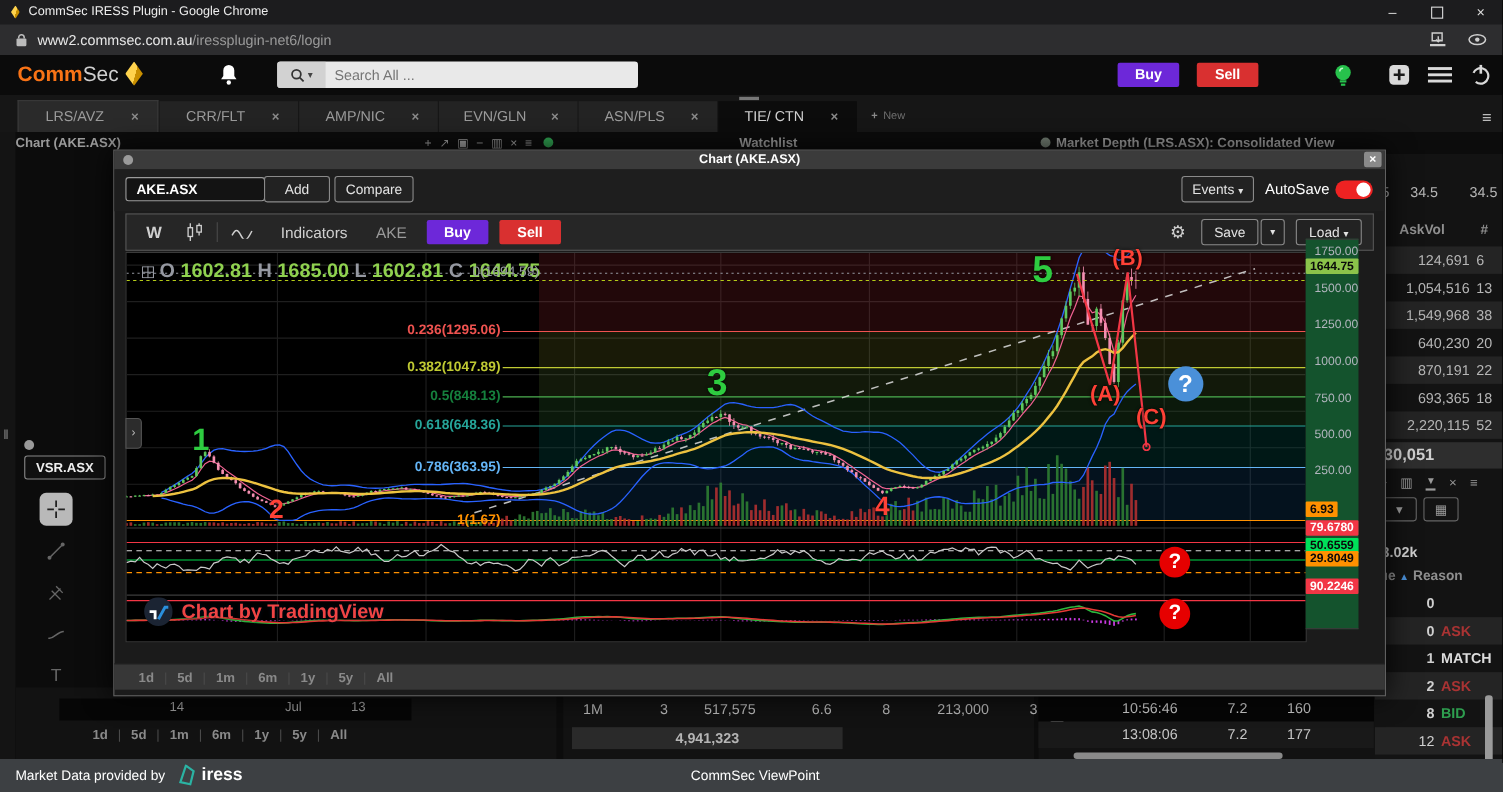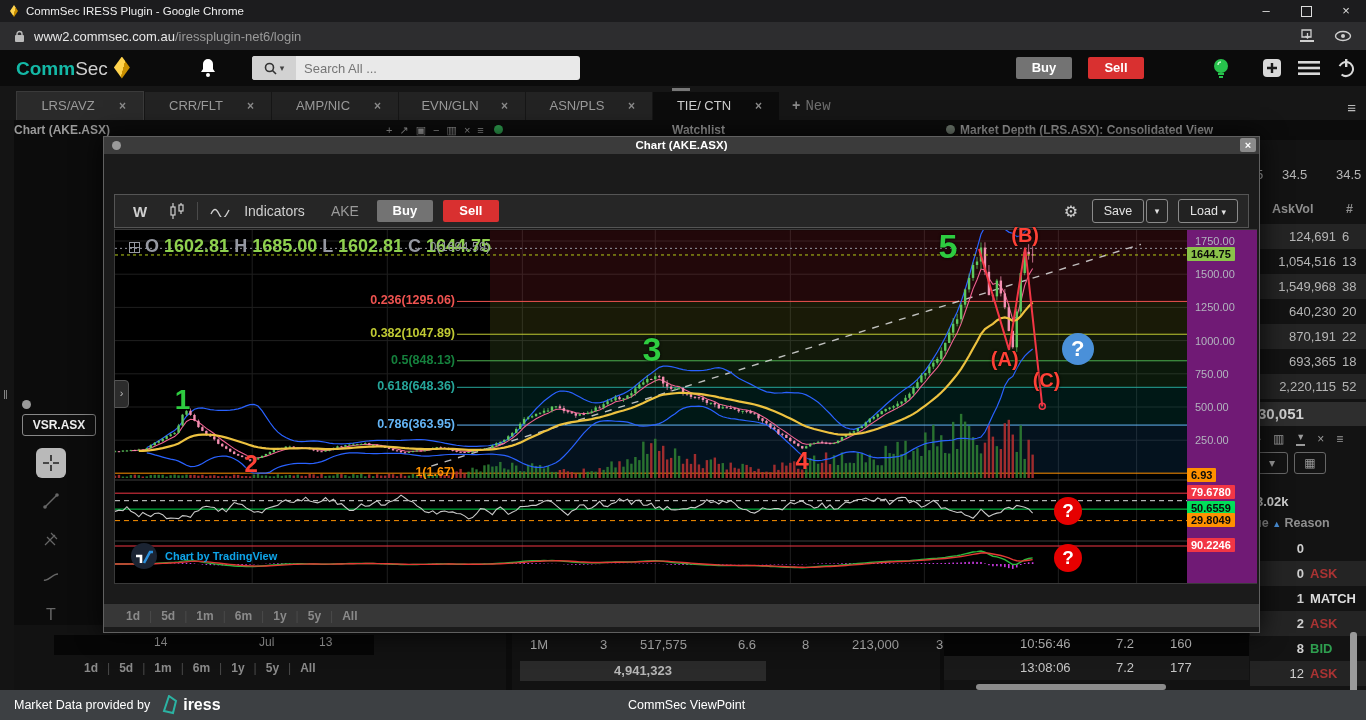--- a/index.html
+++ b/index.html
@@ -14,36 +14,36 @@
   .wc span{width:40px;text-align:center;color:#ddd;font-size:13px;line-height:22px;cursor:default;}
   .restore{display:inline-block;}
   .restore i{display:block;width:9px;height:9px;border:1px solid #ddd;margin:6px auto;}
   .urlbar{position:absolute;left:0;top:22px;width:1366px;height:28px;background:#2d2d2f;display:flex;align-items:center;border-bottom:1px solid #000;}
   .urlbar .dom{color:#e8e8e8;font-size:13px;}
   .urlbar .path{color:#9a9a9a;font-size:13px;}
   .uicons{margin-left:auto;display:flex;gap:18px;margin-right:14px;}
   
   .appbar{position:absolute;left:0;top:50px;width:1366px;height:36px;background:#0b0b0b;display:flex;align-items:center;}
   .brand{font-size:19px;margin-left:16px;letter-spacing:0;}
-  .brand b{color:#14b8a6;} .brand span{color:#cfcfcf;font-weight:400;}
+  .brand b{color:#f97316;} .brand span{color:#cfcfcf;font-weight:400;}
   .brand .dia{width:16px;height:22px;display:inline-block;vertical-align:-4px;margin:0 0 0 6px;}
   .search{position:absolute;left:252px;top:6px;width:328px;height:24px;background:#e9e9e9;border-radius:3px;display:flex;align-items:center;overflow:hidden;}
   .search .mag{width:44px;height:24px;background:#d2d2d2;display:flex;align-items:center;justify-content:center;gap:3px;color:#444;}
   .search input{border:none;background:transparent;outline:none;font-size:13px;color:#333;padding:0 8px;width:260px;font-family:"Liberation Sans",sans-serif;}
   .btn-buy,.btn-sell{display:inline-block;width:56px;height:22px;line-height:22px;text-align:center;color:#fff;font-weight:bold;font-size:13px;border-radius:2px;}
-  .btn-buy{background:#737373;} .btn-sell{background:#d93030;}
+  .btn-buy{background:#6d28d9;} .btn-sell{background:#d93030;}
   .ab-right{position:absolute;right:10px;top:6px;display:flex;align-items:center;gap:16px;}
   
   .tabrow{position:absolute;left:0;top:86px;width:1366px;height:34px;background:#161616;display:flex;align-items:flex-end;}
   .tab{height:28px;line-height:28px;width:126px;background:#232323;color:#9a9a9a;display:flex;align-items:center;margin-right:1px;font-size:13px;}
   .tab .tl{flex:1;text-align:center;}
   .tab .tx{width:24px;color:#8a8a8a;font-weight:bold;font-size:12px;}
   .tab.active{background:#0c0c0c;color:#cfcfcf;}
   .tab.first{background:#2a2a2a;border:1px solid #3a3a3a;border-bottom:none;}
-  .newtab{color:#6f6f6f;font-size:14px;height:28px;line-height:28px;padding-left:12px;font-family:Liberation Mono, monospace;}
+  .newtab{color:#6f6f6f;font-size:10px;height:28px;line-height:28px;padding-left:12px;}
   .newtab b{color:#8a8a8a;margin-right:5px;font-weight:bold;}
   .draghandle{position:absolute;left:672px;top:2px;width:18px;height:3px;background:#777;}
   .tabmenu{position:absolute;right:10px;bottom:4px;color:#bbb;font-size:15px;}
   
   .ws{position:absolute;left:0;top:120px;width:1366px;height:570px;background:#0c0c0c;}
   .hdrtext{color:#9a9a9a;font-weight:bold;font-size:12px;}
   .picon{color:#9a9a9a;font-size:11px;margin-right:7px;}
   .gdot{display:inline-block;width:9px;height:9px;border-radius:50%;background:#2e9e4f;}
   .graydot{display:inline-block;width:9px;height:9px;border-radius:50%;background:#6f7a6f;}
   
@@ -74,34 +74,34 @@
   .dlg-close{position:absolute;right:3px;top:1px;width:16px;height:14px;background:#8a8a8a;color:#fff;font-weight:bold;font-size:11px;text-align:center;line-height:14px;border-radius:2px;}
   .dlg-row2{position:absolute;left:0;top:17px;width:100%;height:38px;background:#1e1e1e;}
   .syminp{position:absolute;left:10px;top:7px;width:116px;height:20px;background:#131313;border:1px solid #9a9a9a;border-radius:3px;color:#fff;font-weight:bold;font-size:12.5px;line-height:20px;padding-left:9px;}
   .obtn{position:absolute;top:6px;height:22px;line-height:22px;background:#222;border:1px solid #8a8a8a;border-radius:3px;color:#e3e3e3;font-size:12.5px;text-align:center;}
   .toggle{position:absolute;width:34px;height:17px;border-radius:9px;background:#e22;}
   .toggle i{position:absolute;right:2px;top:2px;width:13px;height:13px;border-radius:50%;background:#fff;}
   .dlg-tools{position:absolute;left:10px;top:57px;width:1133px;height:32px;background:#262626;border:1px solid #555;display:flex;align-items:center;}
   .tlbl{color:#cfcfcf;font-size:14px;}
   .tdiv{width:1px;height:18px;background:#4a4a4a;margin:0 12px;}
   .plot{position:absolute;left:10px;top:92px;width:1072px;height:353px;background:#000;border:1px solid #3a3a3a;}
-  .axiscol{position:absolute;left:1083px;top:92px;width:70px;height:353px;background:#701a75;border-top:1px solid #3a3a3a;border-bottom:1px solid #3a3a3a;}
+  .axiscol{position:absolute;left:1083px;top:80px;width:48px;height:353px;background:#14532d;border-top:1px solid #3a3a3a;border-bottom:1px solid #3a3a3a;}
   .ptick{position:absolute;left:8px;color:#b2b5be;font-size:11px;}
   .tag{position:absolute;left:0px;font-size:11px;font-weight:bold;padding:1px 4px;border-radius:1px;}
   .fiblab{position:absolute;font-size:12.5px;font-weight:bold;text-align:right;width:200px;}
   .wave{position:absolute;font-weight:bold;transform:translate(-50%,-50%);text-shadow:0 0 3px #000;}
   .qm{position:absolute;border-radius:50%;color:#fff;font-weight:bold;text-align:center;}
   .legend{position:absolute;left:14px;top:6px;font-size:18px;color:#b2b5be;font-weight:bold;}
   .legend b{color:#8fd14f;font-weight:bold;}
   .legend .g{color:#9598a1;}
   .taxis{position:absolute;left:10px;top:447px;width:1072px;height:17px;background:#000;}
   .taxis span{position:absolute;color:#b2b5be;font-size:11.5px;transform:translateX(-50%);}
   .rrow2{position:absolute;left:0;top:466px;width:100%;height:24px;background:#373737;border-top:1px solid #1a1a1a;display:flex;align-items:center;padding-left:22px;box-sizing:border-box;}
   .tvlogo{position:absolute;left:16px;top:313px;display:flex;align-items:center;gap:8px;}
-  .tvlogo .txt{color:#0ea5e9;font-size:11px;font-weight:bold;text-shadow:0 0 4px #001020;}
+  .tvlogo .txt{color:#ef4444;font-size:18px;font-weight:bold;text-shadow:0 0 4px #001020;}
   .chev{position:absolute;left:-1px;top:150px;width:13px;height:26px;background:#2c2c2c;border:1px solid #555;color:#bbb;text-align:center;line-height:24px;font-size:11px;border-radius:0 4px 4px 0;}
   
   .status{position:absolute;left:0;top:690px;width:1366px;height:30px;background:#3d4043;display:flex;align-items:center;color:#fff;font-size:12.5px;}
   .iress{display:flex;align-items:center;gap:5px;margin-left:10px;}
   .iress b{font-size:16px;color:#fff;}
   svg{display:block;}
 </style>
 </head>
 <body>
 
@@ -386,32 +386,42 @@
       </div>
     <div style="position:absolute;left:32px;top:58px;width:190px;height:6px;border-radius:3px;background:#8a8a8a;"></div>
   </div>
 
   <div class="dialog">
     <div class="dlg-title">
       <span class="dot"></span>
       <span>Chart (AKE.ASX)</span>
       <span class="dlg-close">×</span>
     </div>
+    <div class="dlg-row2">
+      <div class="syminp">AKE.ASX</div>
+      <div class="obtn" style="left:136px;width:58px;">Add</div>
+      <div class="obtn" style="left:200px;width:70px;">Compare</div>
+      <div class="obtn" style="left:970px;width:64px;"><span>Events</span> <span style="font-size:9px;">▾</span></div>
+      <span style="position:absolute;left:1046px;top:10px;color:#fff;font-size:13.5px;">AutoSave</span>
+      <div class="toggle" style="left:1110px;top:10px;">
+          <i></i>
+        </div>
+    </div>
     <div class="dlg-tools">
       <span class="tlbl" style="margin-left:18px;font-weight:bold;font-size:15px;">W</span>
       <span style="margin-left:22px;">
           <svg width="16" height="18">
             <rect x="2" y="5" width="4" height="8" fill="none" stroke="#cfcfcf" stroke-width="1.2"></rect>
             <path d="M4 1v4M4 13v4" stroke="#cfcfcf" stroke-width="1.2"></path>
             <rect x="10" y="3" width="4" height="6" fill="none" stroke="#cfcfcf" stroke-width="1.2"></rect>
             <path d="M12 1v2M12 9v3" stroke="#cfcfcf" stroke-width="1.2"></path>
           </svg>
         </span>
       <span class="tdiv"></span>
-      <span style="display:flex;align-items:center;gap:14px;">
+      <span style="display:flex;align-items:center;gap:25px;">
           <svg width="20" height="12">
             <path d="M1 9c3-6 5-6 8 0s5 6 10-4" stroke="#cfcfcf" stroke-width="1.4" fill="none"></path>
           </svg>
           <span class="tlbl">Indicators</span>
         </span>
       <span style="margin-left:26px;color:#9a9a9a;font-size:14px;">AKE</span>
       <span class="btn-buy" style="margin-left:18px;">Buy</span>
       <span class="btn-sell" style="margin-left:10px;">Sell</span>
       <span style="margin-left:auto;margin-right:14px;color:#cfcfcf;font-size:16px;">⚙</span>
       <span class="obtn" style="position:static;width:50px;margin-right:2px;">Save</span>

